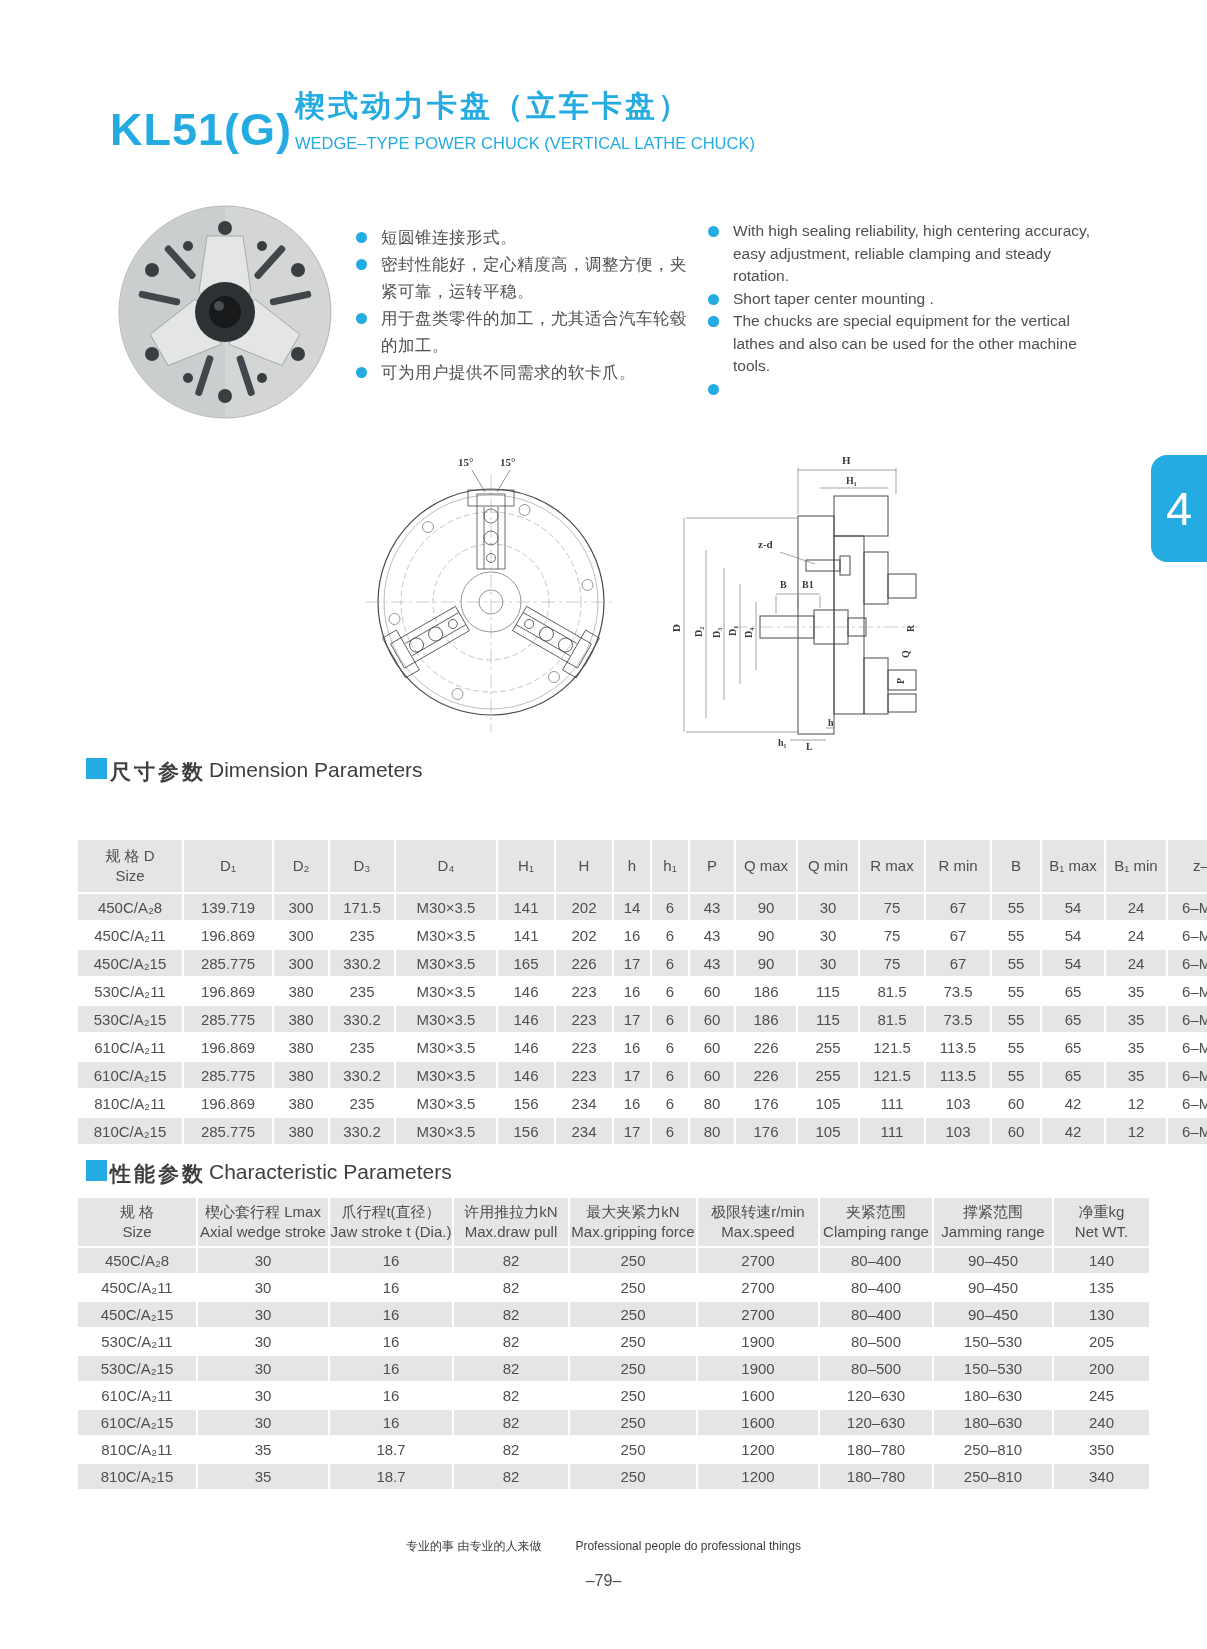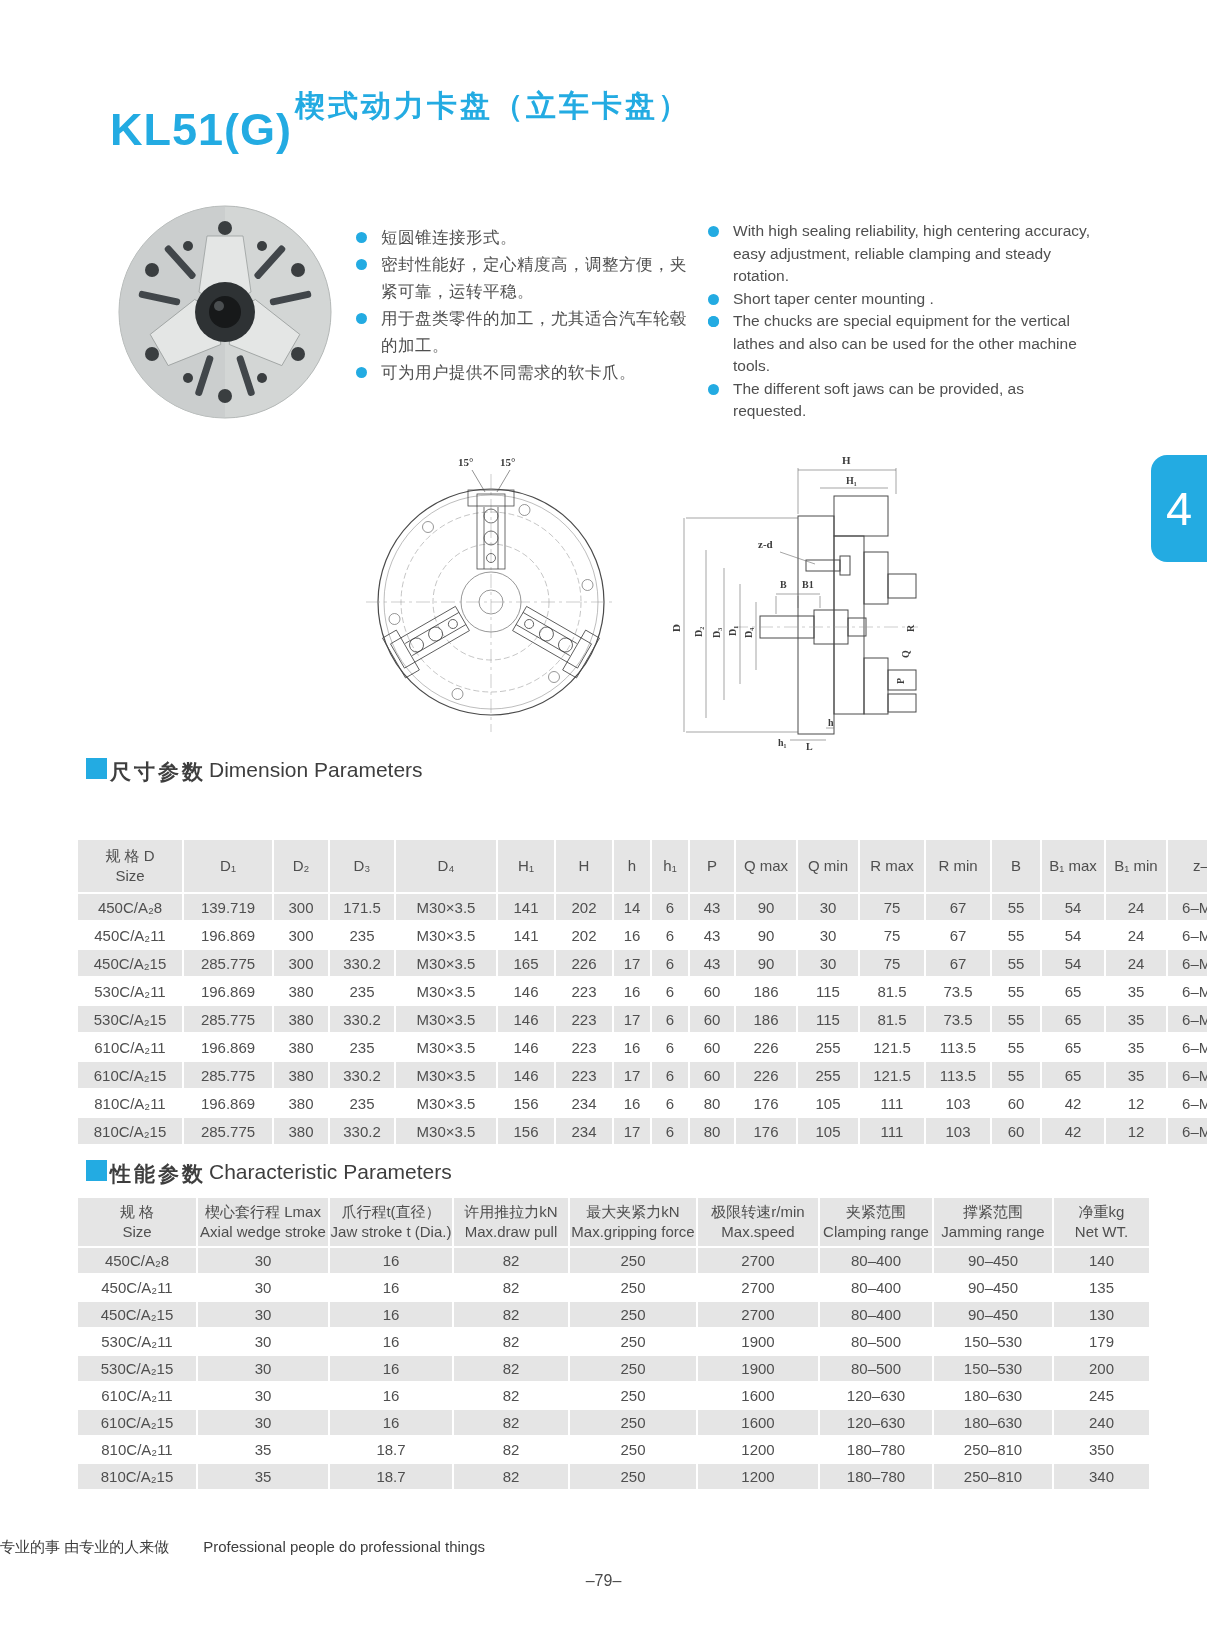--- a/index.html
+++ b/index.html
@@ -34,32 +34,33 @@
   th{font-weight:normal;background:var(--stripe);padding:0}
   td{padding:0;background:#fff}
   tbody tr.stripe td{background:var(--stripe)}
   .dim thead th{height:52px;line-height:20px}
   .dim td{height:26px}
   .char thead th{height:48px;line-height:20px}
   .char td{height:25px}
   
   .draw text{font-family:"Liberation Serif","DejaVu Serif",serif;font-weight:bold;fill:#3c3c3c}
   
-  .slogan{left:0;top:1538px;width:1207px;font-size:15px;color:#3d3d3d}
+  .slogan{left:0;top:1538px;width:1207px;text-align:center;font-size:12px;color:#3d3d3d}
   .slogan .gap{display:inline-block;width:34px}
   .pageno{left:0;top:1572px;width:1207px;text-align:center;font-size:16px;color:#4a4a4a}
 </style>
 </head>
 <body>
 
 <div>
 
   <div class="abs model">KL51(G)</div>
   <div class="abs titles">
     <div class="t-zh">楔式动力卡盘（立车卡盘）</div>
+    <div class="t-en">WEDGE–TYPE  POWER  CHUCK (VERTICAL LATHE CHUCK)</div>
   </div>
 
   <svg class="abs" style="left:110px;top:194px" width="230" height="230" viewBox="0 0 230 230">
     <circle cx="115" cy="118" r="106" fill="#d3d6d5" stroke="#b4b8b7"></circle>
     <path d="M115 12 a106 106 0 0 0 0 212 z" fill="#c5c9c8" opacity="0.55"></path>
     <g stroke="#9b9f9e" stroke-width="0.8">
       <g>
           <polygon points="97,42 133,42 141,98 115,112 89,98" fill="#e4e6e5"></polygon>
         </g>
       <g transform="rotate(120,115,118)">
@@ -110,21 +111,21 @@
       <li><span class="dot"></span><span>短圆锥连接形式。</span></li>
       <li><span class="dot"></span><span>密封性能好，定心精度高，调整方便，夹紧可靠，运转平稳。</span></li>
       <li><span class="dot"></span><span>用于盘类零件的加工，尤其适合汽车轮毂的加工。</span></li>
       <li><span class="dot"></span><span>可为用户提供不同需求的软卡爪。</span></li>
     </ul>
   <ul id="feat-en" class="abs feat en">
       <li><span class="dot"></span><span>With high sealing reliability, high centering accuracy, easy adjustment, reliable clamping and steady rotation.</span></li>
       <li><span class="dot"></span><span>Short taper center mounting .</span></li>
       <li><span class="dot"></span></li>
       <li><span class="dot"></span><span>The chucks are special equipment for the vertical lathes and also can be used for the other machine tools.</span></li>
-      <li><span class="dot"></span><span>The different soft jaws can be provided, as requested.</span></li>
+      <li><span class="dot"></span></li>
     </ul>
 
   <svg class="abs draw" style="left:360px;top:432px" width="262" height="318" viewBox="0 0 262 318">
     <g stroke="#4a4a4a" fill="none">
       <circle cx="131" cy="170" r="113" stroke-width="1.2"></circle>
       <circle cx="131" cy="170" r="107" stroke-width="0.5" stroke="#7a7a7a"></circle>
       <circle cx="131" cy="170" r="90" stroke-width="0.5" stroke="#8a8a8a" stroke-dasharray="6 3"></circle>
       <circle cx="131" cy="170" r="58" stroke-width="0.5" stroke="#8a8a8a" stroke-dasharray="6 3"></circle>
       <circle cx="131" cy="170" r="30" stroke-width="0.7" stroke="#6a6a6a"></circle>
       <circle cx="131" cy="170" r="12" stroke-width="0.7" stroke="#6a6a6a"></circle>
@@ -563,21 +564,21 @@
         </tr>
         <tr>
           <td>530C/A₂11</td>
           <td>30</td>
           <td>16</td>
           <td>82</td>
           <td>250</td>
           <td>1900</td>
           <td>80–500</td>
           <td>150–530</td>
-          <td>179</td>
+          <td>205</td>
         </tr>
         <tr class="stripe">
           <td>530C/A₂15</td>
           <td>30</td>
           <td>16</td>
           <td>82</td>
           <td>250</td>
           <td>1900</td>
           <td>80–500</td>
           <td>150–530</td>

